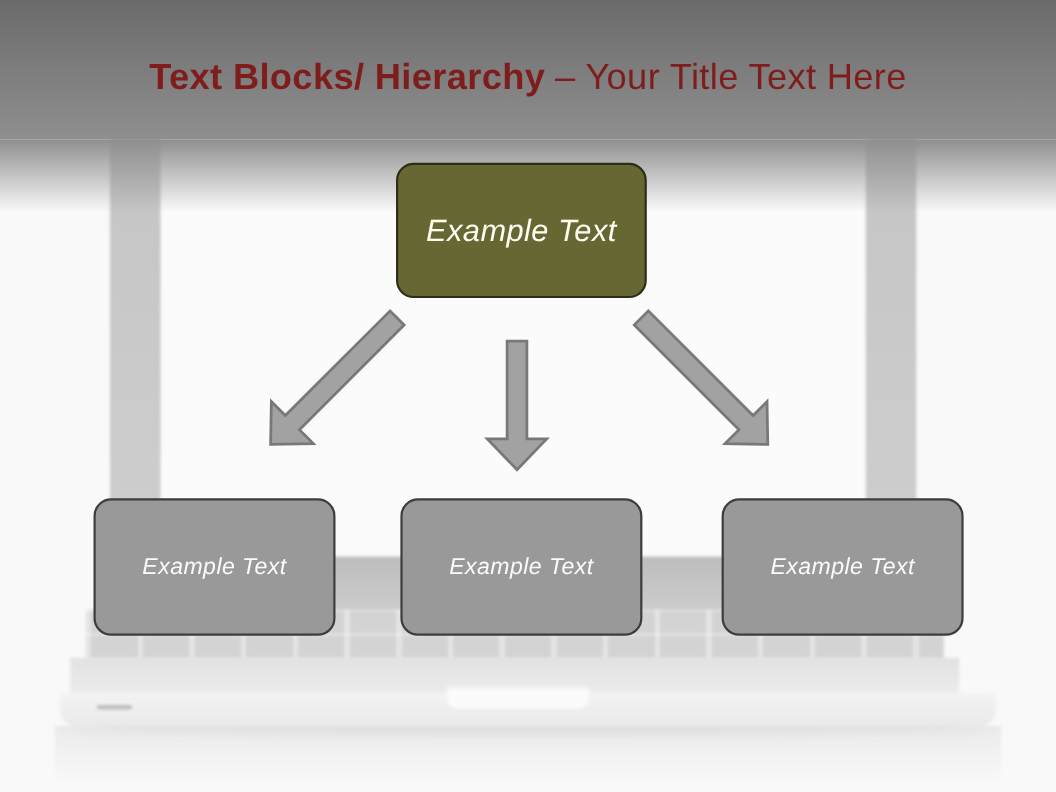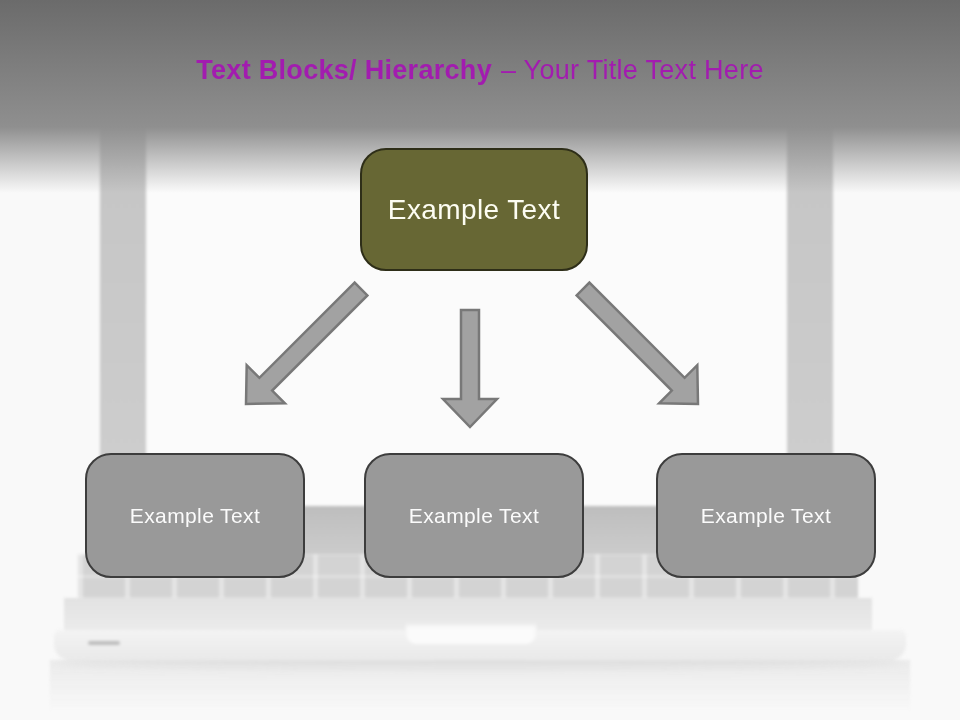--- a/index.html
+++ b/index.html
@@ -37,33 +37,33 @@
           background:rgba(190,190,190,.45); border-radius:50%; filter:blur(5px); }
   .reflection { position:absolute; left:50px; top:660px; width:860px; height:52px;
           background:linear-gradient(rgba(222,222,222,.55), rgba(252,252,252,0)); }
 
   
   .header { position:absolute; left:0; top:0; width:960px; height:127px;
             background:linear-gradient(#6b6b6b,#8f8f8f); z-index:2; }
   .header-fade { position:absolute; left:0; top:127px; width:960px; height:66px;
             background:linear-gradient(rgba(143,143,143,1), rgba(143,143,143,0)); z-index:2; }
   .title { position:absolute; left:0; top:50px; width:960px; text-align:center;
-           color:#a21caf; font-size:27px; line-height:40px; letter-spacing:.3px;
+           color:#7f1d1d; font-size:33px; line-height:40px; letter-spacing:.3px;
            z-index:3; white-space:nowrap; }
   .title .b { font-weight:700; }
   .title .r { font-weight:400; margin-left:9px; }
 
   
   .arrows { position:absolute; left:0; top:0; z-index:3; pointer-events:none; }
   .arrows polygon { fill:#a2a2a2; stroke:#787878; stroke-width:2.5; }
 
   
   .node { position:absolute; display:flex; align-items:center; justify-content:center;
-          border-radius:26px; box-sizing:border-box; z-index:4; text-align:center;
-          letter-spacing:.4px; }
+          border-radius:16px; box-sizing:border-box; z-index:4; text-align:center;
+          letter-spacing:.4px;font-style:italic; }
   .node.root { left:360px; top:148px; width:228px; height:123px;
           background:#676734; border:2.5px solid #2e2e18;
           color:#fdfdf2; font-size:28px; }
   .node.child { top:453px; width:220px; height:125px;
           background:#999999; border:2.5px solid #3d3d3d;
           color:#fbfbfb; font-size:21px; }
   .node.c0 { left:85px; }
   .node.c1 { left:364px; }
   .node.c2 { left:656px; }
 </style>

